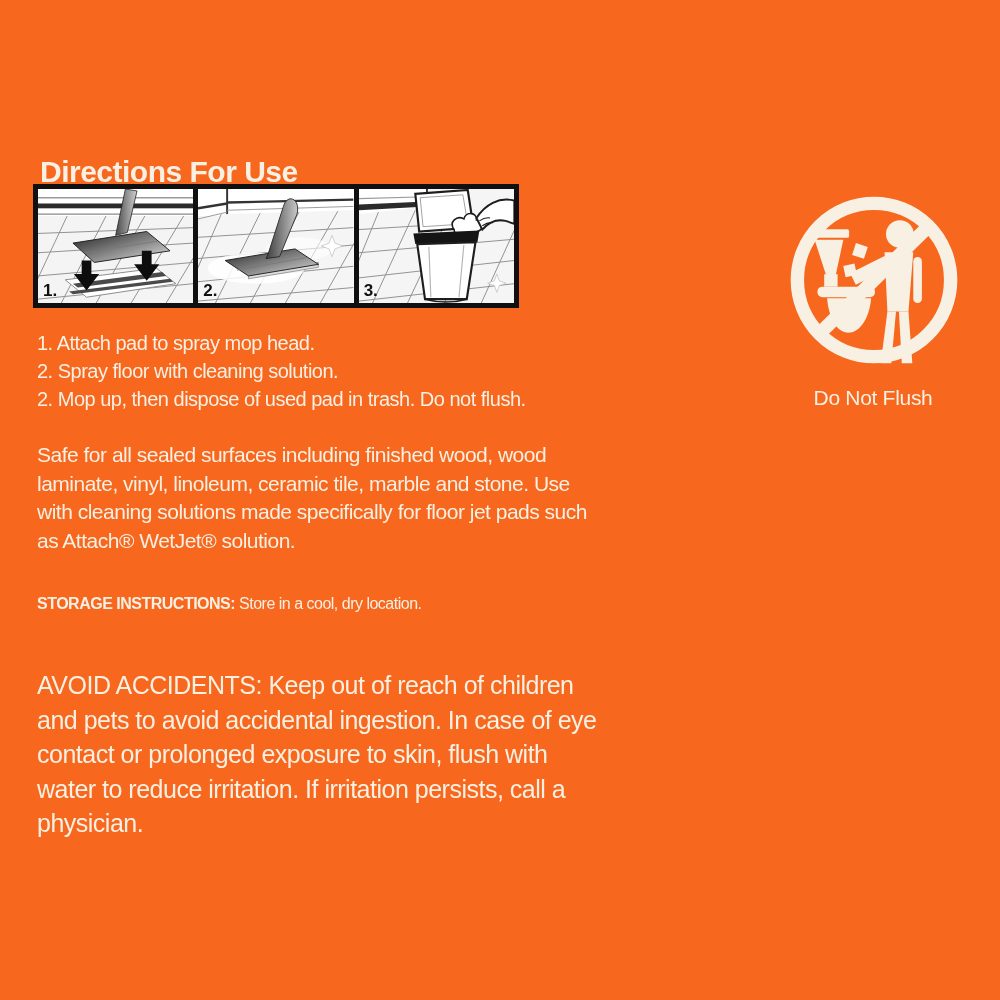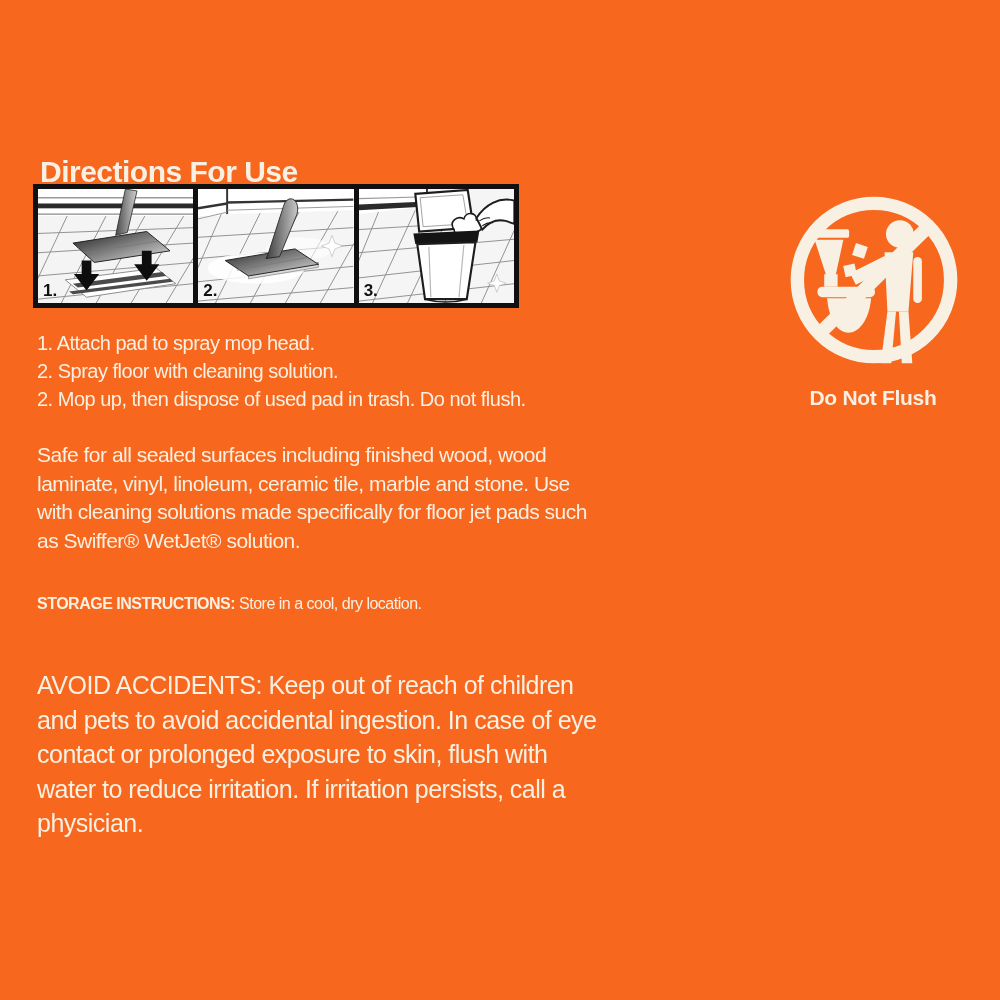--- a/index.html
+++ b/index.html
@@ -49,21 +49,21 @@
   
   .avoid{
     left:37px;top:668px;
     font-size:25px;line-height:34.5px;letter-spacing:-0.5px;
   }
   .avoid .lbl{font-weight:normal;}
   
   .dnf-icon{left:783px;top:189px;width:182px;height:182px;}
   .dnf-caption{
     left:773px;top:386px;width:200px;
-    text-align:center;font-size:21px;font-weight:bold;letter-spacing:-0.3px;
+    text-align:center;font-size:21px;font-weight:normal;letter-spacing:-0.3px;
   }
 </style>
 </head>
 <body>
 
 <div class="abs title">Directions For Use</div>
 
 <div class="abs panel-strip">
 
   <div class="panel">
@@ -207,21 +207,21 @@
 <div class="abs directions">
   <div>1. Attach pad to spray mop head.</div>
   <div>2. Spray floor with cleaning solution.</div>
   <div>2. Mop up, then dispose of used pad in trash. Do not flush.</div>
 </div>
 
 <div class="abs surfaces">
   <div>Safe for all sealed surfaces including finished wood, wood</div>
   <div>laminate, vinyl, linoleum, ceramic tile, marble and stone. Use</div>
   <div>with cleaning solutions made specifically for floor jet pads such</div>
-  <div>as Swiffer® WetJet® solution.</div>
+  <div>as Attach® WetJet® solution.</div>
 </div>
 
 <div class="abs storage">
   <span class="lbl">STORAGE INSTRUCTIONS:</span>
   <span>Store in a cool, dry location.</span>
 </div>
 
 <div class="abs avoid">
   <div>
     <span class="lbl">AVOID ACCIDENTS:</span>

